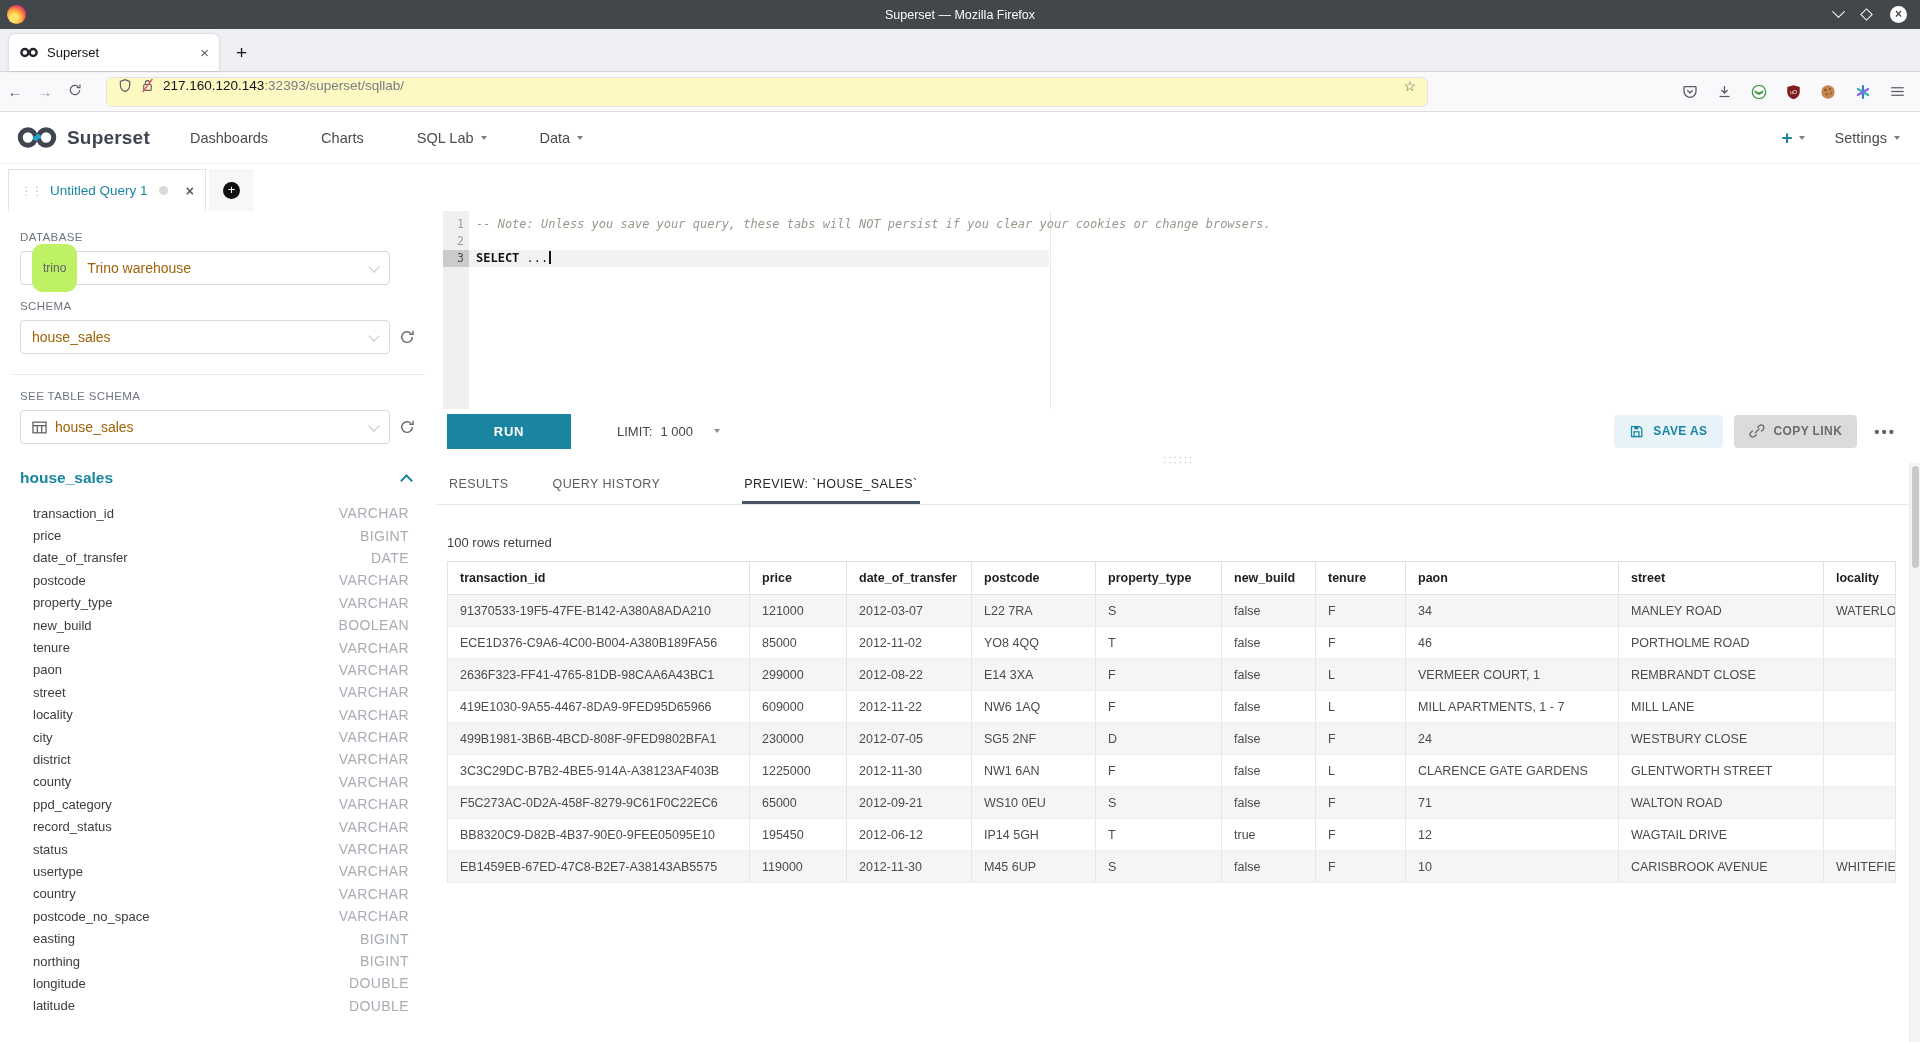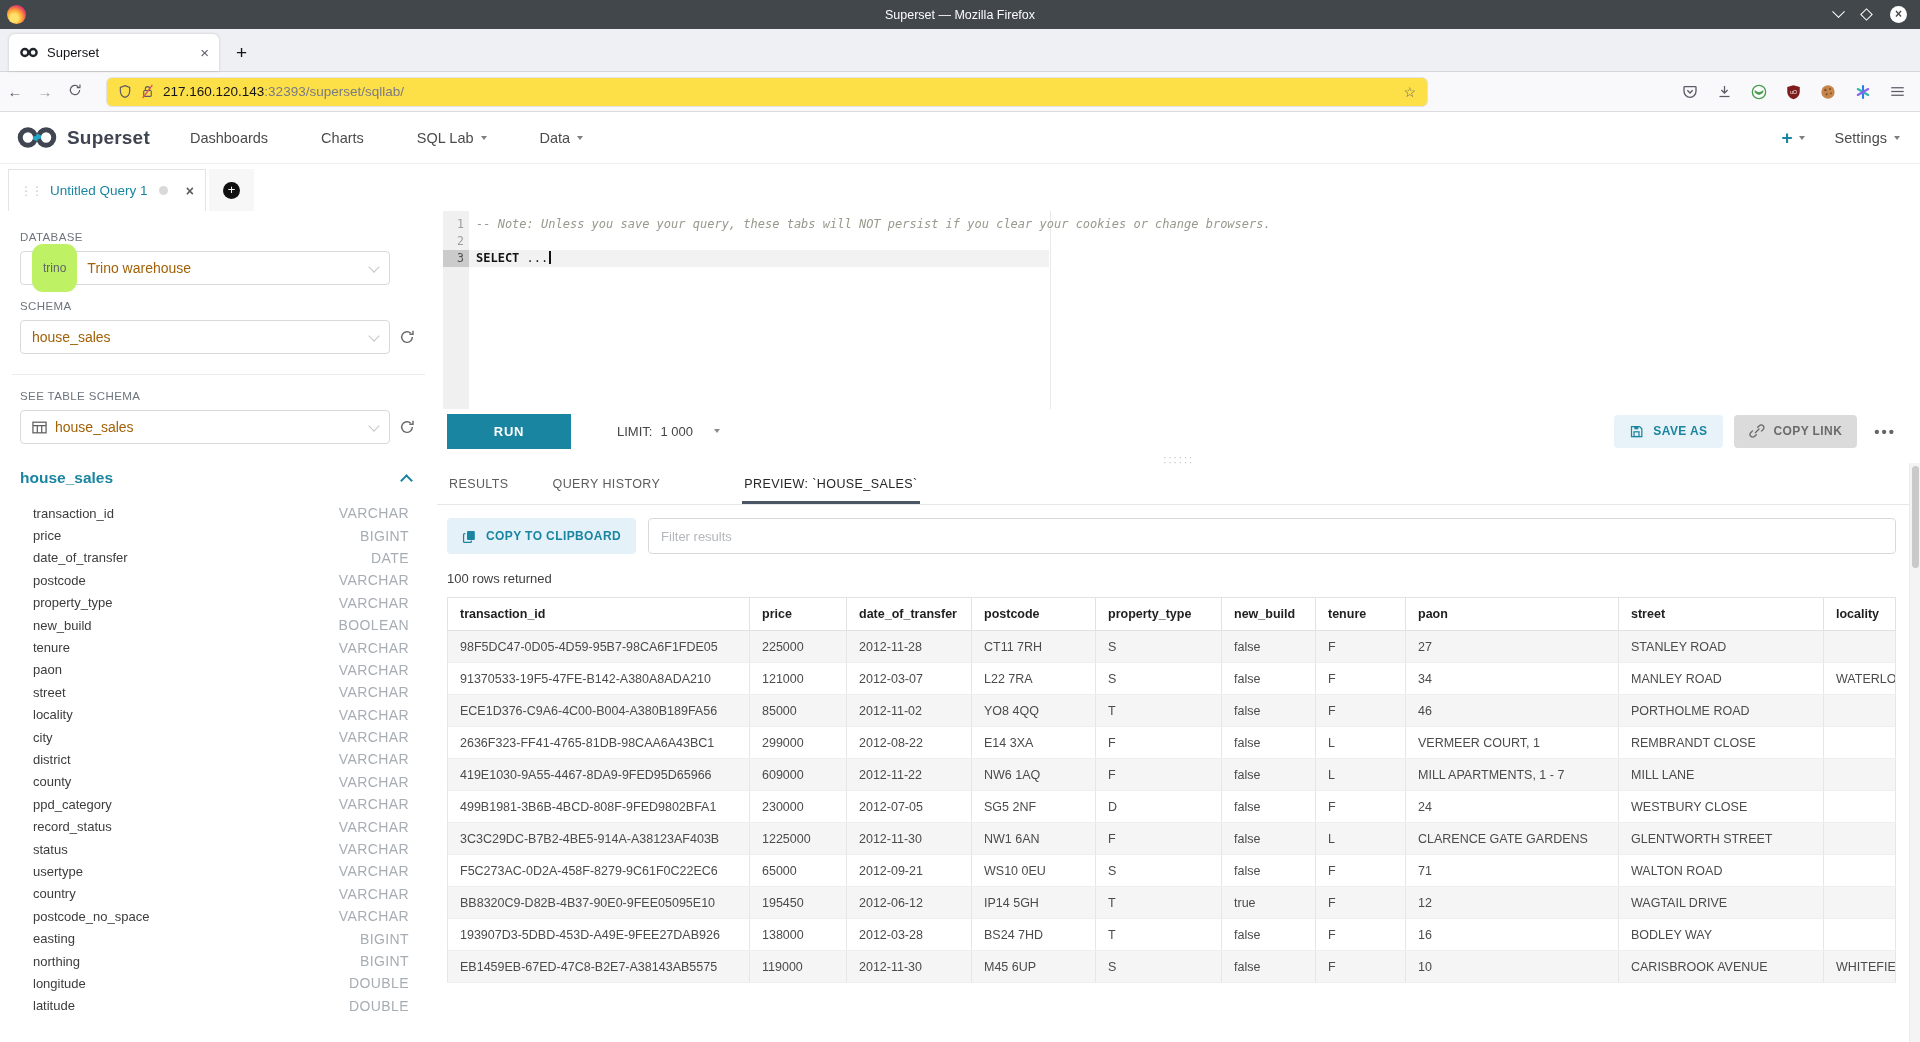--- a/index.html
+++ b/index.html
@@ -21,22 +21,22 @@
   .tabstrip { height:43px; background:#eff0f4; display:flex; align-items:flex-end; border-bottom:1px solid #d7d7db; }
   .browser-tab { width:210px; height:37px; background:#fff; border-radius:6px 6px 0 0; margin-left:9px;
     display:flex; align-items:center; padding:0 10px; box-shadow:0 0 3px rgba(0,0,0,.18); }
   .browser-tab .tab-label { font-size:13px; color:#15141a; margin-left:8px; flex:1; }
   .tab-close { color:#5f5f68; font-size:15px; }
   .newtab-btn { font-size:19px; color:#15141a; margin:0 0 9px 17px; line-height:1; }
 
   .urlrow { height:40px; background:#f9f9fb; border-bottom:1px solid #dcdcde; display:flex; align-items:center; }
   .nav-ic { width:30px; text-align:center; font-size:15px; color:#5b5b66; }
   .nav-ic.fwd { color:#9b9ba6; }
-  .url-box { width:1322px; height:30px; background:#fde047; border:1px solid #e3e3e7; border-radius:6px;
-    margin-left:16px; display:flex; align-items:center; padding:0 11px; gap:9px; font-size:13.5px; }
+  .url-box { width:1322px; height:30px; background:#fef9c3; border:1px solid #e3e3e7; border-radius:6px;
+    margin-left:16px; display:flex; align-items:flex-start; padding:0 11px; gap:9px; font-size:13.5px; }
   .url-host { color:#15141a; }
   .url-path { color:#7a7a85; }
   .url-star { margin-left:auto; color:#5b5b66; font-size:14px; }
   .chrome-icons { margin-left:auto; display:flex; align-items:center; gap:19px; margin-right:15px; }
   .cookie { width:16px; height:16px; }
 
   
   .navbar { height:52px; background:#fff; display:flex; align-items:center; padding:0 14px; border-bottom:1px solid #efefef; }
   .brand { display:flex; align-items:center; gap:7px; }
   .brand-name { font-size:19px; font-weight:bold; color:#404552; letter-spacing:.2px; }
@@ -502,30 +502,20 @@
     <div class="rtabs">
 
         <button class="rtab">RESULTS</button>
 
         <button class="rtab">QUERY HISTORY</button>
 
         <button class="rtab active">PREVIEW: `HOUSE_SALES`</button>
       </div>
 
     <div class="rbody">
-      <div class="actions">
-        <button class="copyclip-btn">
-          <svg width="15" height="15" viewBox="0 0 24 24">
-              <rect x="8" y="3" width="12.5" height="14.5" rx="1.5" fill="#1a85a0"></rect>
-              <path d="M5.5 7.5 H4 a1.5 1.5 0 0 0 -1.5 1.5 V20 A1.5 1.5 0 0 0 4 21.5 H13.5 a1.5 1.5 0 0 0 1.5 -1.5 v-1.5" fill="none" stroke="#1a85a0" stroke-width="2"></path>
-            </svg>
-          <span>COPY TO CLIPBOARD</span>
-        </button>
-        <input class="filter-input" type="text" placeholder="Filter results" style="">
-      </div>
 
       <div class="rowcount">100 rows returned</div>
 
       <table class="grid">
         <colgroup>
           <col style="width:302px">
             <col style="width:97px">
             <col style="width:125px">
             <col style="width:124px">
           <col style="width:126px">
@@ -546,32 +536,20 @@
               <th>new_build</th>
               <th>tenure</th>
               <th>paon</th>
               <th>street</th>
               <th>locality</th>
             </tr>
         </thead>
         <tbody>
 
 
-            <tr>
-              <td>98F5DC47-0D05-4D59-95B7-98CA6F1FDE05</td>
-              <td>225000</td>
-              <td>2012-11-28</td>
-              <td>CT11 7RH</td>
-              <td>S</td>
-              <td>false</td>
-              <td>F</td>
-              <td>27</td>
-              <td>STANLEY ROAD</td>
-              <td></td>
-            </tr>
 
             <tr>
               <td>91370533-19F5-47FE-B142-A380A8ADA210</td>
               <td>121000</td>
               <td>2012-03-07</td>
               <td>L22 7RA</td>
               <td>S</td>
               <td>false</td>
               <td>F</td>
               <td>34</td>
@@ -663,32 +641,20 @@
               <td>2012-06-12</td>
               <td>IP14 5GH</td>
               <td>T</td>
               <td>true</td>
               <td>F</td>
               <td>12</td>
               <td>WAGTAIL DRIVE</td>
               <td></td>
             </tr>
 
-            <tr>
-              <td>193907D3-5DBD-453D-A49E-9FEE27DAB926</td>
-              <td>138000</td>
-              <td>2012-03-28</td>
-              <td>BS24 7HD</td>
-              <td>T</td>
-              <td>false</td>
-              <td>F</td>
-              <td>16</td>
-              <td>BODLEY WAY</td>
-              <td></td>
-            </tr>
 
             <tr>
               <td>EB1459EB-67ED-47C8-B2E7-A38143AB5575</td>
               <td>119000</td>
               <td>2012-11-30</td>
               <td>M45 6UP</td>
               <td>S</td>
               <td>false</td>
               <td>F</td>
               <td>10</td>

